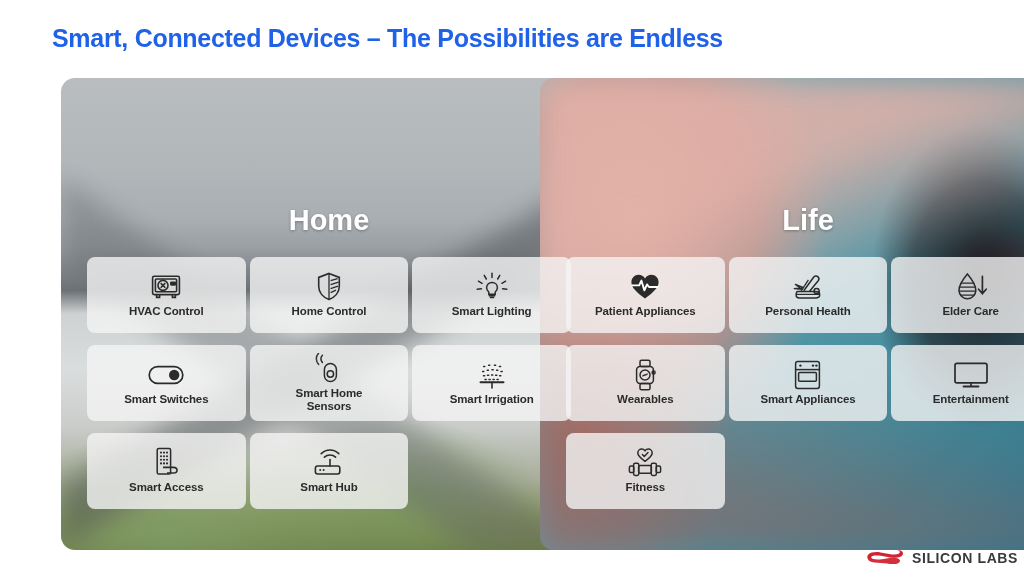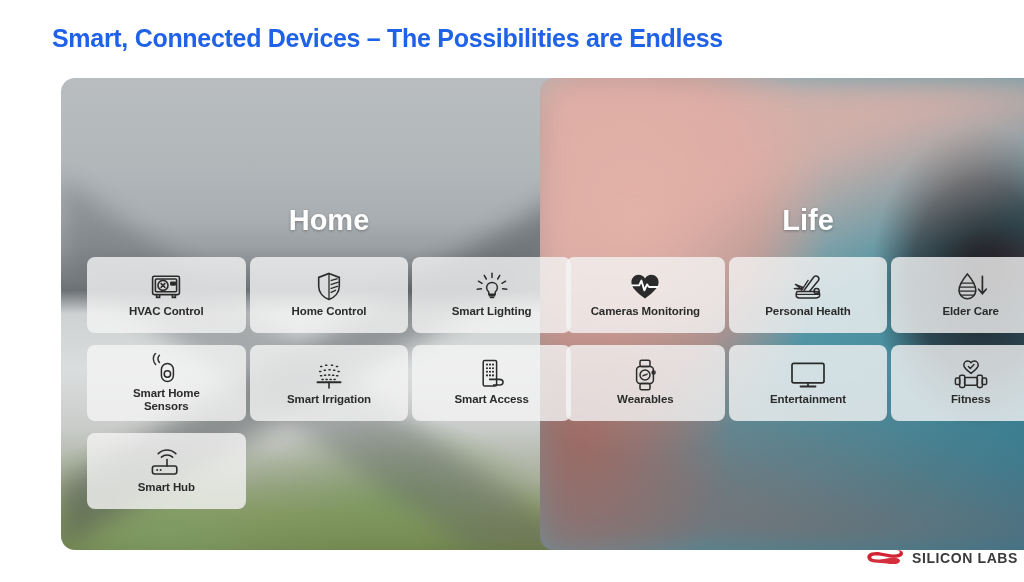--- a/index.html
+++ b/index.html
@@ -217,20 +217,29 @@
         <span class="card-icon">
           <svg width="32" height="30" viewBox="0 0 32 30" fill="none" stroke="#2b2b2b" stroke-width="1.5" stroke-linecap="round">
             <path d="M16 10.5 C12.8 10.5 10.6 12.9 10.6 15.7 C10.6 17.6 11.7 19.1 12.8 20.1 V22.2 H19.2 V20.1 C20.3 19.1 21.4 17.6 21.4 15.7 C21.4 12.9 19.2 10.5 16 10.5 Z"></path>
             <path d="M13.2 23.7 H18.8 M14.4 25.6 H17.6"></path>
             <path d="M16 1.3 V5.4 M8.2 3.4 L10.3 7 M23.8 3.4 L21.7 7 M2.4 9.2 L6.1 11.3 M29.6 9.2 L25.9 11.3 M1.2 17.2 L5.4 16.8 M30.8 17.2 L26.6 16.8"></path>
           </svg>
         </span>
         <span class="card-label">Smart Lighting</span>
       </div>
 
+      <div class="card">
+        <span class="card-icon">
+          <svg width="36" height="20" viewBox="0 0 36 20" fill="none" stroke="#2b2b2b" stroke-width="1.7">
+            <rect x="1.2" y="1.6" width="33.6" height="16.8" rx="8.4"></rect>
+            <circle cx="26.2" cy="10" r="5.2" fill="#2b2b2b" stroke="none"></circle>
+          </svg>
+        </span>
+        <span class="card-label">Smart Switches</span>
+      </div>
 
       <div class="card">
         <span class="card-icon">
           <svg width="28" height="30" viewBox="0 0 28 30" fill="none" stroke="#2b2b2b" stroke-width="1.5" stroke-linecap="round">
             <rect x="9.4" y="10.4" width="12" height="18.2" rx="6"></rect>
             <circle cx="15.4" cy="21" r="3.2"></circle>
             <path d="M7.4 9.4 C5.4 7.4 5.4 4.2 7.4 2.2"></path>
             <path d="M3.6 11.4 C0.6 8.4 0.6 3.2 3.6 0.2" opacity="0.95"></path>
           </svg>
         </span>
@@ -302,21 +311,21 @@
 
     <div class="card-grid">
 
       <div class="card">
         <span class="card-icon">
           <svg width="30" height="27" viewBox="0 0 30 27" fill="none">
             <path d="M15 25.4 C6.6 19.4 1.4 14.6 1.4 9.2 C1.4 5 4.6 1.8 8.6 1.8 C11.2 1.8 13.6 3.2 15 5.4 C16.4 3.2 18.8 1.8 21.4 1.8 C25.4 1.8 28.6 5 28.6 9.2 C28.6 14.6 23.4 19.4 15 25.4 Z" fill="#2b2b2b"></path>
             <path d="M2.2 12.4 H9.2 L11.4 7.6 L14.4 17.4 L17 11.4 L19 14 H27.6" stroke="#ffffff" stroke-width="1.9" fill="none" stroke-linecap="round" stroke-linejoin="round"></path>
           </svg>
         </span>
-        <span class="card-label">Cameras Monitoring</span>
+        <span class="card-label">Patient Appliances</span>
       </div>
 
       <div class="card">
         <span class="card-icon">
           <svg width="34" height="28" viewBox="0 0 34 28" fill="none" stroke="#2b2b2b" stroke-width="1.5" stroke-linejoin="round">
             <path d="M6.2 18.4 L24.4 18.4 C26.8 18.4 28.6 19.4 28.6 20.8 L28.6 22.6 C28.6 24 26.8 25 24.4 25 L8.4 25 C6.6 25 5.2 24 5.2 22.6 L5.2 20.4 Z"></path>
             <path d="M5.4 21.4 H28.4" stroke-width="1.2"></path>
             <path d="M12.8 17.8 L22.6 4.2 C23.6 2.8 25.6 2.6 26.8 3.6 C28 4.6 28.2 6.4 27.2 7.8 L18.6 18.2"></path>
             <path d="M10.2 17.8 L17.4 6.8" stroke-width="1.3"></path>
             <circle cx="25.6" cy="18" r="2.6"></circle>
@@ -345,20 +354,33 @@
             <rect x="7" y="1.2" width="10" height="6.4" rx="1.6"></rect>
             <rect x="7" y="24.4" width="10" height="6.4" rx="1.6"></rect>
             <circle cx="12" cy="16" r="5"></circle>
             <path d="M9.6 17.6 C9.6 15 14.4 17 14.4 14.4" stroke-width="1.3"></path>
             <circle cx="20.6" cy="13.4" r="1.5"></circle>
           </svg>
         </span>
         <span class="card-label">Wearables</span>
       </div>
 
+      <div class="card">
+        <span class="card-icon">
+          <svg width="27" height="30" viewBox="0 0 27 30" fill="none" stroke="#2b2b2b" stroke-width="1.5">
+            <rect x="1.6" y="1.6" width="23.8" height="26.8" rx="2.2"></rect>
+            <path d="M1.6 9.6 H25.4"></path>
+            <circle cx="6.4" cy="5.6" r="1.2" fill="#2b2b2b" stroke="none"></circle>
+            <circle cx="19" cy="5.6" r="1.2" fill="#2b2b2b" stroke="none"></circle>
+            <circle cx="22.4" cy="5.6" r="1.2" fill="#2b2b2b" stroke="none"></circle>
+            <rect x="4.6" y="12.6" width="17.8" height="8.6" rx="1"></rect>
+          </svg>
+        </span>
+        <span class="card-label">Smart Appliances</span>
+      </div>
 
       <div class="card">
         <span class="card-icon">
           <svg width="36" height="28" viewBox="0 0 36 28" fill="none" stroke="#2b2b2b" stroke-width="1.7" stroke-linecap="round">
             <rect x="2" y="2.4" width="32" height="19.4" rx="1.8"></rect>
             <path d="M18 21.8 V24.8"></path>
             <path d="M10.6 25.4 H25.4" stroke-width="2"></path>
           </svg>
         </span>
         <span class="card-label">Entertainment</span>

